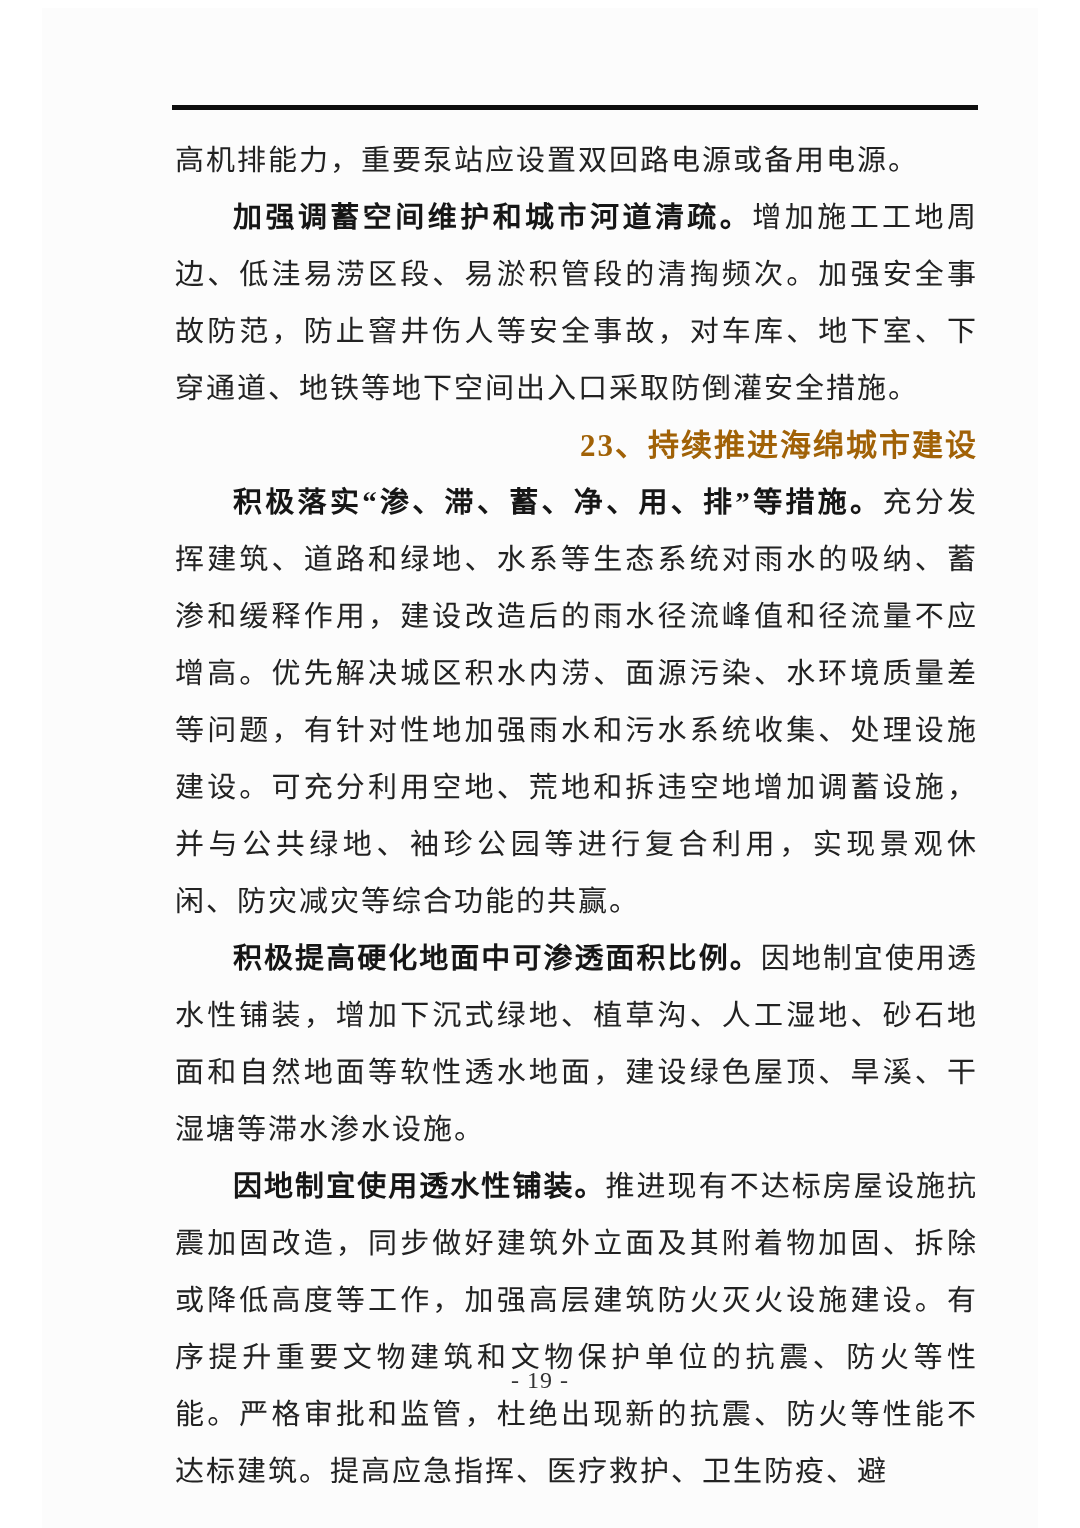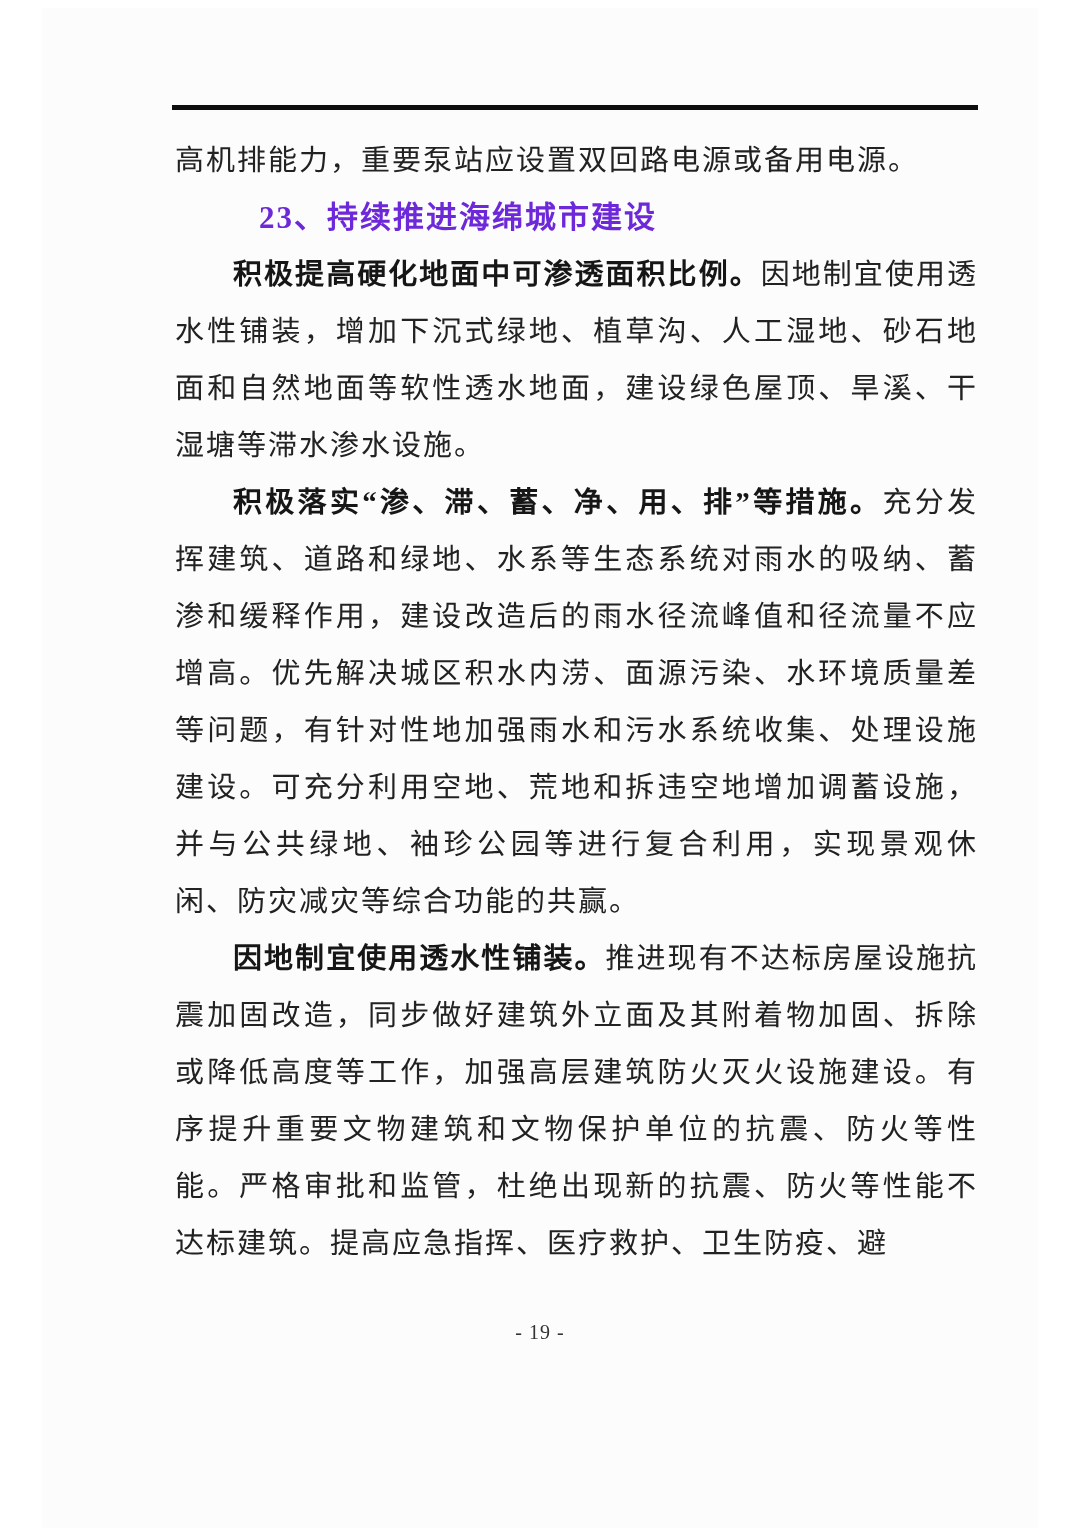--- a/index.html
+++ b/index.html
@@ -45,53 +45,54 @@
   }
   .content .lead {
     font-weight: bold;
     color: #161616;
   }
   .content h2.heading {
     margin: 0;
     font-size: 31px;
     line-height: 57px;
     font-weight: bold;
-    color: #6d28d9;
+    color: #a16207;
     text-indent: 84px;
-    text-align: left;
+    text-align: right;
     letter-spacing: 2px;
   }
   .footer {
     position: absolute;
     left: 0;
-    top: 1313px;
+    top: 1359px;
     width: 100%;
     text-align: center;
-    font-size: 20px;
+    font-size: 24px;
     letter-spacing: 1px;
     color: #333333;
   }
 </style>
 </head>
 <body>
 
 <div class="page">
 
   <div class="header-rule"></div>
 
   <div class="content">
 
     <p class="continuation"><span>高机排能力，重要泵站应设置双回路电源或备用电源。</span></p>
 
+    <p><span class="lead">加强调蓄空间维护和城市河道清疏。</span><span>增加施工工地周边、低洼易涝区段、易淤积管段的清掏频次。加强安全事故防范，防止窨井伤人等安全事故，对车库、地下室、下穿通道、地铁等地下空间出入口采取防倒灌安全措施。</span></p>
 
     <h2 class="heading">23、持续推进海绵城市建设</h2>
 
+    <p><span class="lead">积极落实“渗、滞、蓄、净、用、排”等措施。</span><span>充分发挥建筑、道路和绿地、水系等生态系统对雨水的吸纳、蓄渗和缓释作用，建设改造后的雨水径流峰值和径流量不应增高。优先解决城区积水内涝、面源污染、水环境质量差等问题，有针对性地加强雨水和污水系统收集、处理设施建设。可充分利用空地、荒地和拆违空地增加调蓄设施，并与公共绿地、袖珍公园等进行复合利用，实现景观休闲、防灾减灾等综合功能的共赢。</span></p>
+
     <p><span class="lead">积极提高硬化地面中可渗透面积比例。</span><span>因地制宜使用透水性铺装，增加下沉式绿地、植草沟、人工湿地、砂石地面和自然地面等软性透水地面，建设绿色屋顶、旱溪、干湿塘等滞水渗水设施。</span></p>
-
-    <p><span class="lead">积极落实“渗、滞、蓄、净、用、排”等措施。</span><span>充分发挥建筑、道路和绿地、水系等生态系统对雨水的吸纳、蓄渗和缓释作用，建设改造后的雨水径流峰值和径流量不应增高。优先解决城区积水内涝、面源污染、水环境质量差等问题，有针对性地加强雨水和污水系统收集、处理设施建设。可充分利用空地、荒地和拆违空地增加调蓄设施，并与公共绿地、袖珍公园等进行复合利用，实现景观休闲、防灾减灾等综合功能的共赢。</span></p>
 
 
     <p><span class="lead">因地制宜使用透水性铺装。</span><span>推进现有不达标房屋设施抗震加固改造，同步做好建筑外立面及其附着物加固、拆除或降低高度等工作，加强高层建筑防火灭火设施建设。有序提升重要文物建筑和文物保护单位的抗震、防火等性能。严格审批和监管，杜绝出现新的抗震、防火等性能不达标建筑。提高应急指挥、医疗救护、卫生防疫、避</span></p>
 
   </div>
 
   <div class="footer">
     <span>- 19 -</span>
   </div>
 

